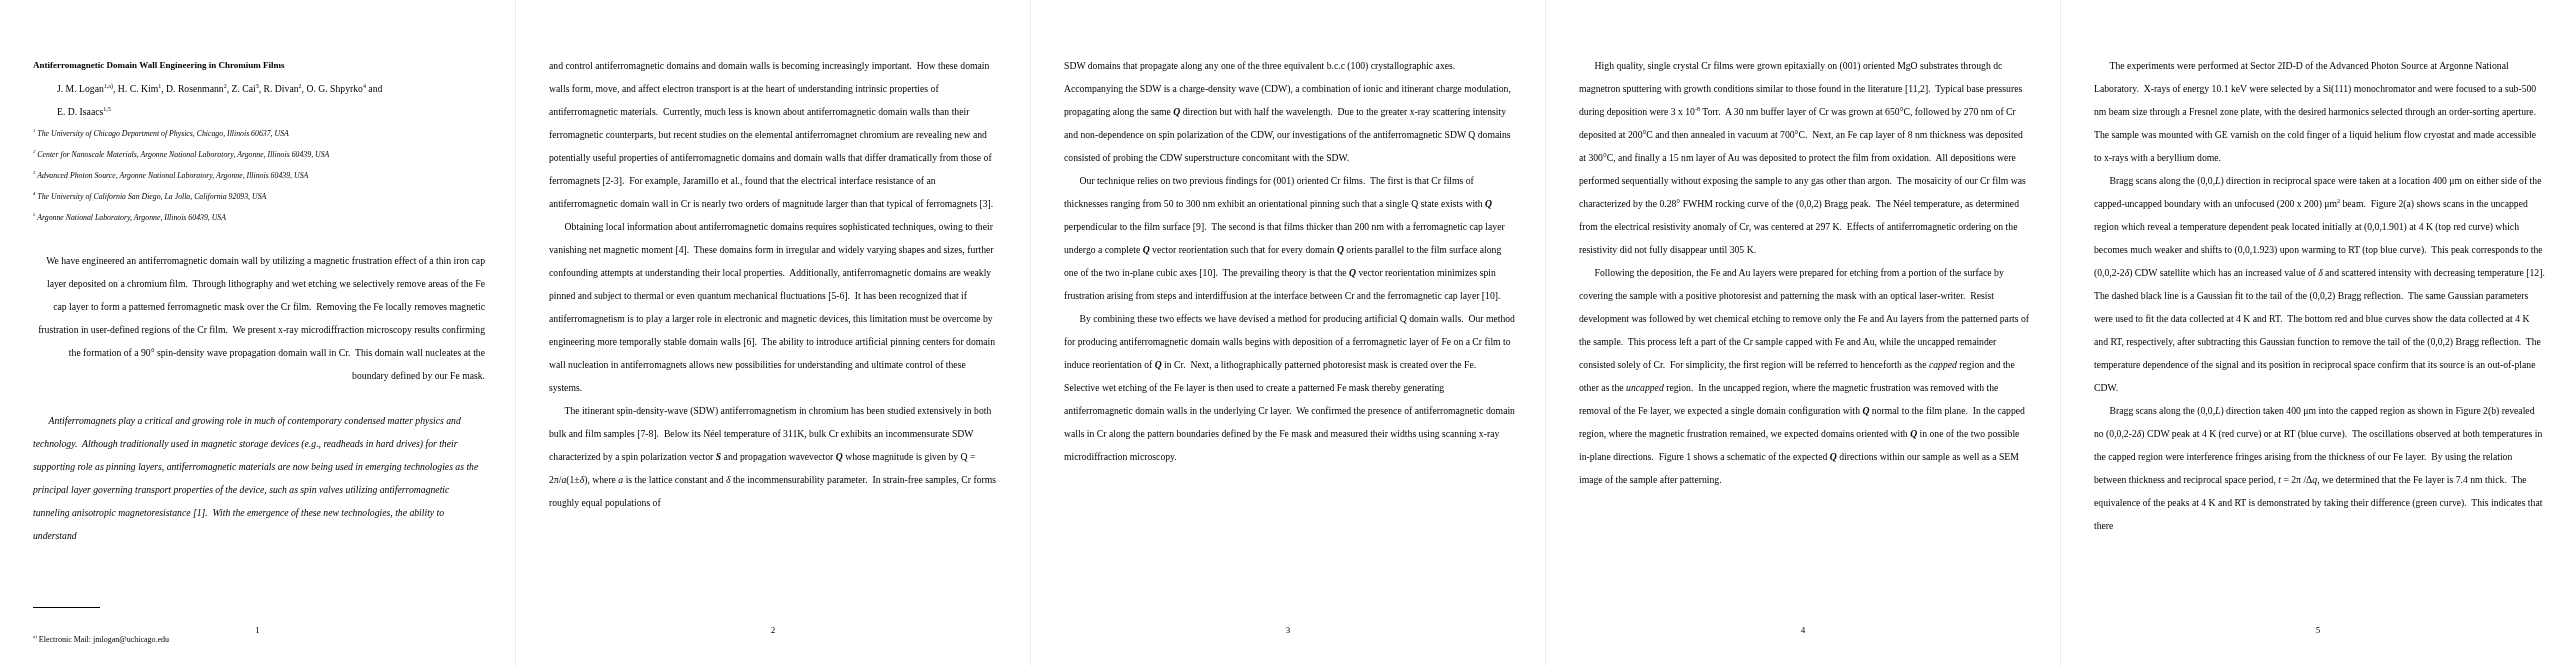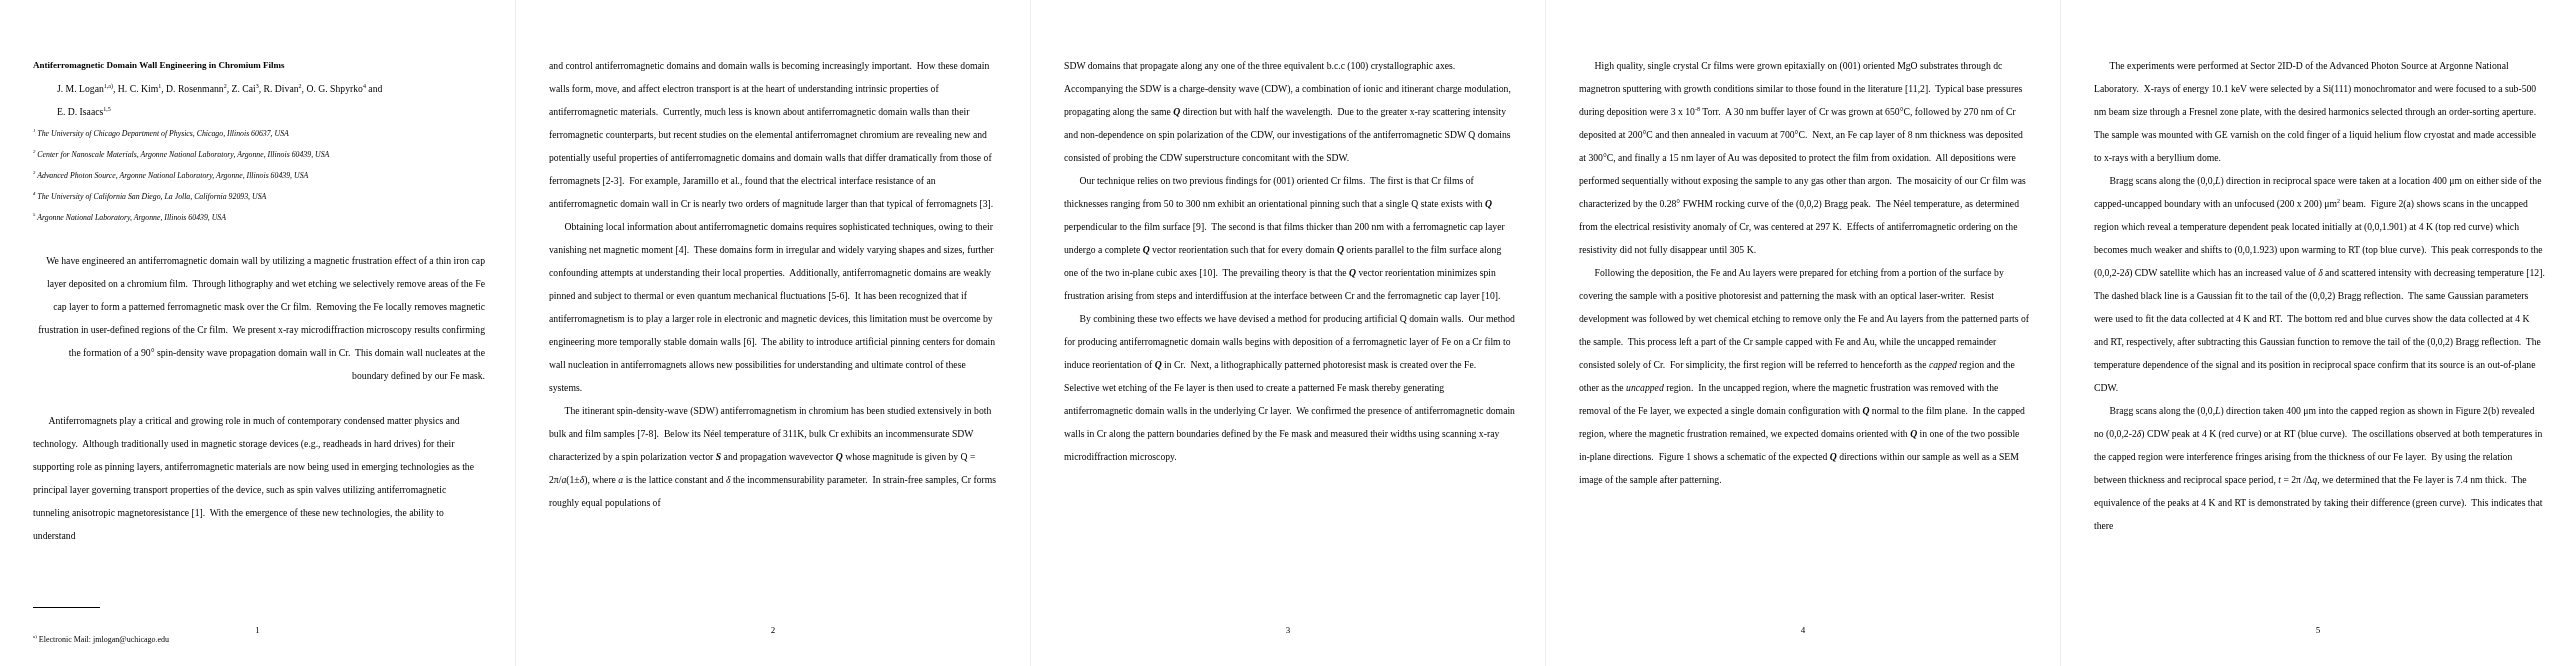--- a/index.html
+++ b/index.html
@@ -15,21 +15,21 @@
     position:absolute;left:33px;right:30px;top:54px;
     font-size:9.7px;line-height:23px;text-align:left;
     white-space:pre-wrap;
   }
   .b-title{font-weight:bold;font-size:9px;}
   .b-authors{padding-left:24px;}
   .b-affil{font-style:italic;font-size:7.8px;line-height:21px;}
   .b-abstract{margin-top:21px;text-align:right;}
   .b-para{text-indent:15.6px;}
   .b-para.no-indent{text-indent:0;}
-  .b-gap{margin-top:22px;}
+  .b-gap{margin-top:22px;font-style:italic;}
   sup{font-size:0.62em;vertical-align:super;line-height:0;}
   .s-i{font-style:italic;}
   .s-bi{font-weight:bold;font-style:italic;}
   .footnote{
     position:absolute;left:33px;right:30px;top:585px;
     font-size:8px;line-height:11px;white-space:pre-wrap;
   }
   .footnote .rule{width:67px;border-top:0.6px solid #000;margin-bottom:3.9px;}
   .pagenum{
     position:absolute;bottom:32px;left:0;right:0;text-align:center;

